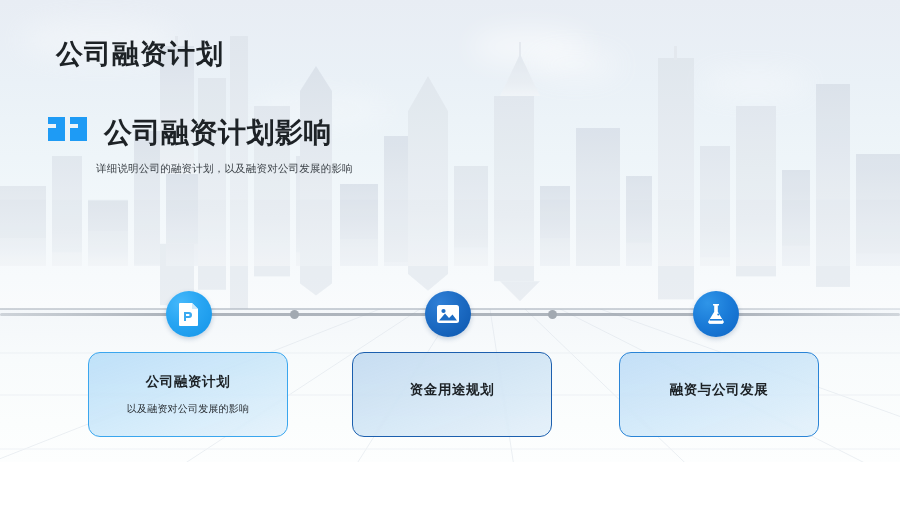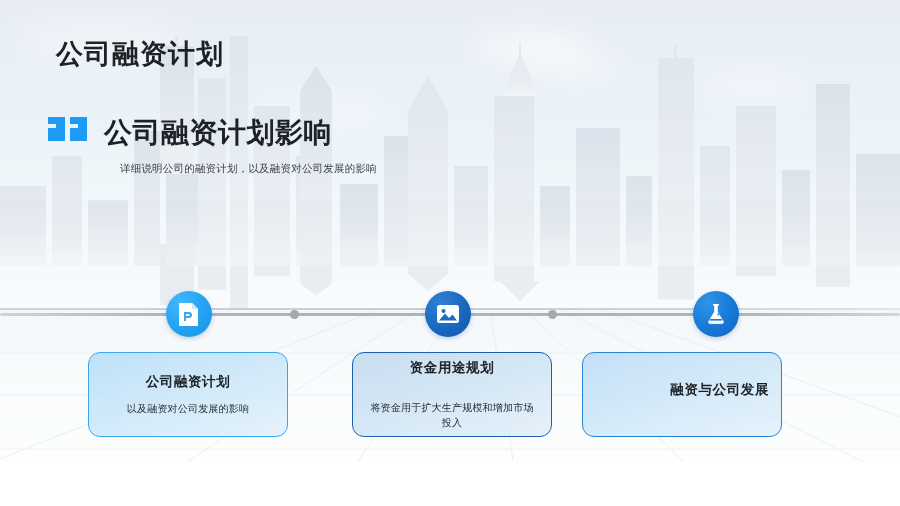--- a/index.html
+++ b/index.html
@@ -97,21 +97,21 @@
     position: absolute;
     left: 104px; top: 114px;
     font-size: 28px;
     font-weight: bold;
     color: #1d2226;
     letter-spacing: 0.5px;
     white-space: nowrap;
   }
   .section-desc {
     position: absolute;
-    left: 120px; top: 162px;
+    left: 96px; top: 162px;
     font-size: 10.5px;
     color: #3b4147;
     letter-spacing: 0.2px;
     white-space: nowrap;
   }
 
   
   .timeline-line {
     position: absolute;
     left: 0; top: 313px;
@@ -160,27 +160,25 @@
   }
   .card.card1 {
     left: 88px;
     background: linear-gradient(160deg, rgba(178,219,247,0.82) 0%, rgba(196,228,249,0.72) 55%, rgba(214,236,251,0.60) 100%);
     border: 1.4px solid #3aa6ee;
   }
   .card.card2 {
     left: 352px;
     background: linear-gradient(160deg, rgba(186,214,238,0.80) 0%, rgba(200,224,243,0.70) 55%, rgba(214,233,248,0.58) 100%);
     border: 1.4px solid #1c5fae;
-    justify-content: space-between;
   }
   .card.card3 {
-    left: 582px;
+    left: 619px;
     background: linear-gradient(160deg, rgba(182,217,245,0.80) 0%, rgba(198,227,248,0.70) 55%, rgba(214,235,250,0.58) 100%);
     border: 1.4px solid #2a84d6;
-    align-items: flex-end;
   }
   .card-title {
     font-size: 13.5px;
     font-weight: bold;
     color: #1b2024;
     letter-spacing: 0.6px;
     margin-bottom: 10px;
     text-align: center;
     white-space: nowrap;
   }
@@ -371,20 +369,19 @@
     </span>
   </div>
 
   <div class="card card1">
     <div class="card-title">公司融资计划</div>
     <div class="card-desc">以及融资对公司发展的影响</div>
   </div>
 
   <div class="card card2">
     <div class="card-title">资金用途规划</div>
-    <div class="card-desc">将资金用于扩大生产规模和增加市场投入</div>
   </div>
 
   <div class="card card3">
     <div class="card-title">融资与公司发展</div>
   </div>
 
 </div>
 
 </body></html>

